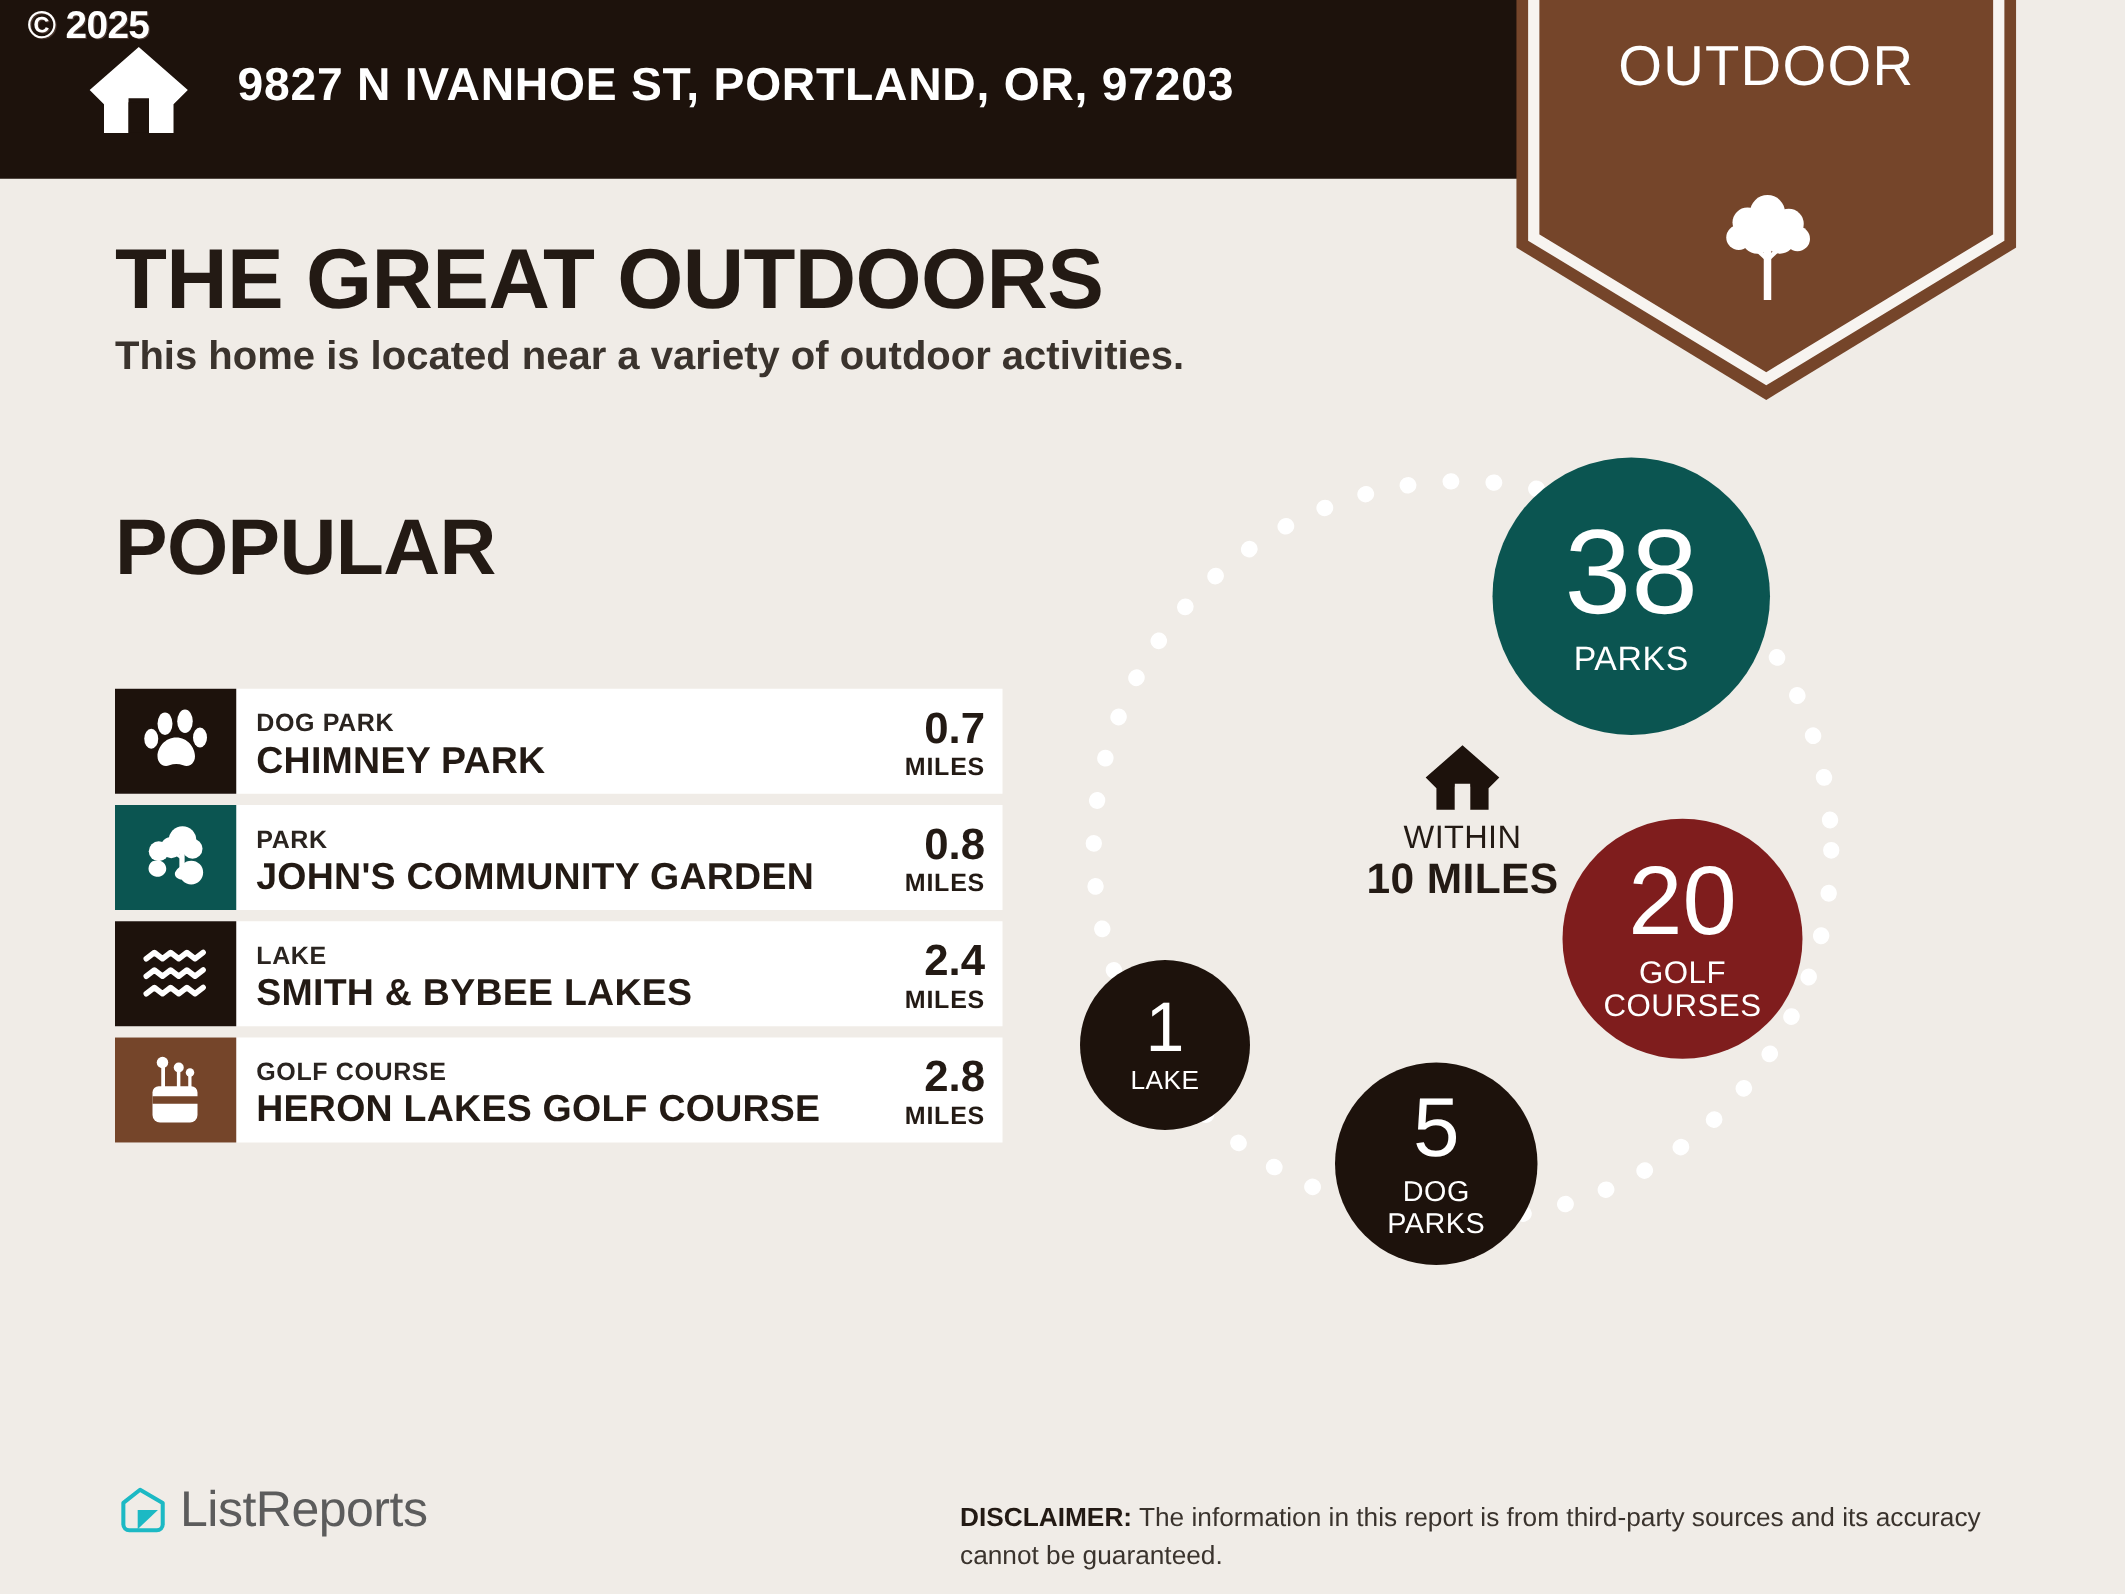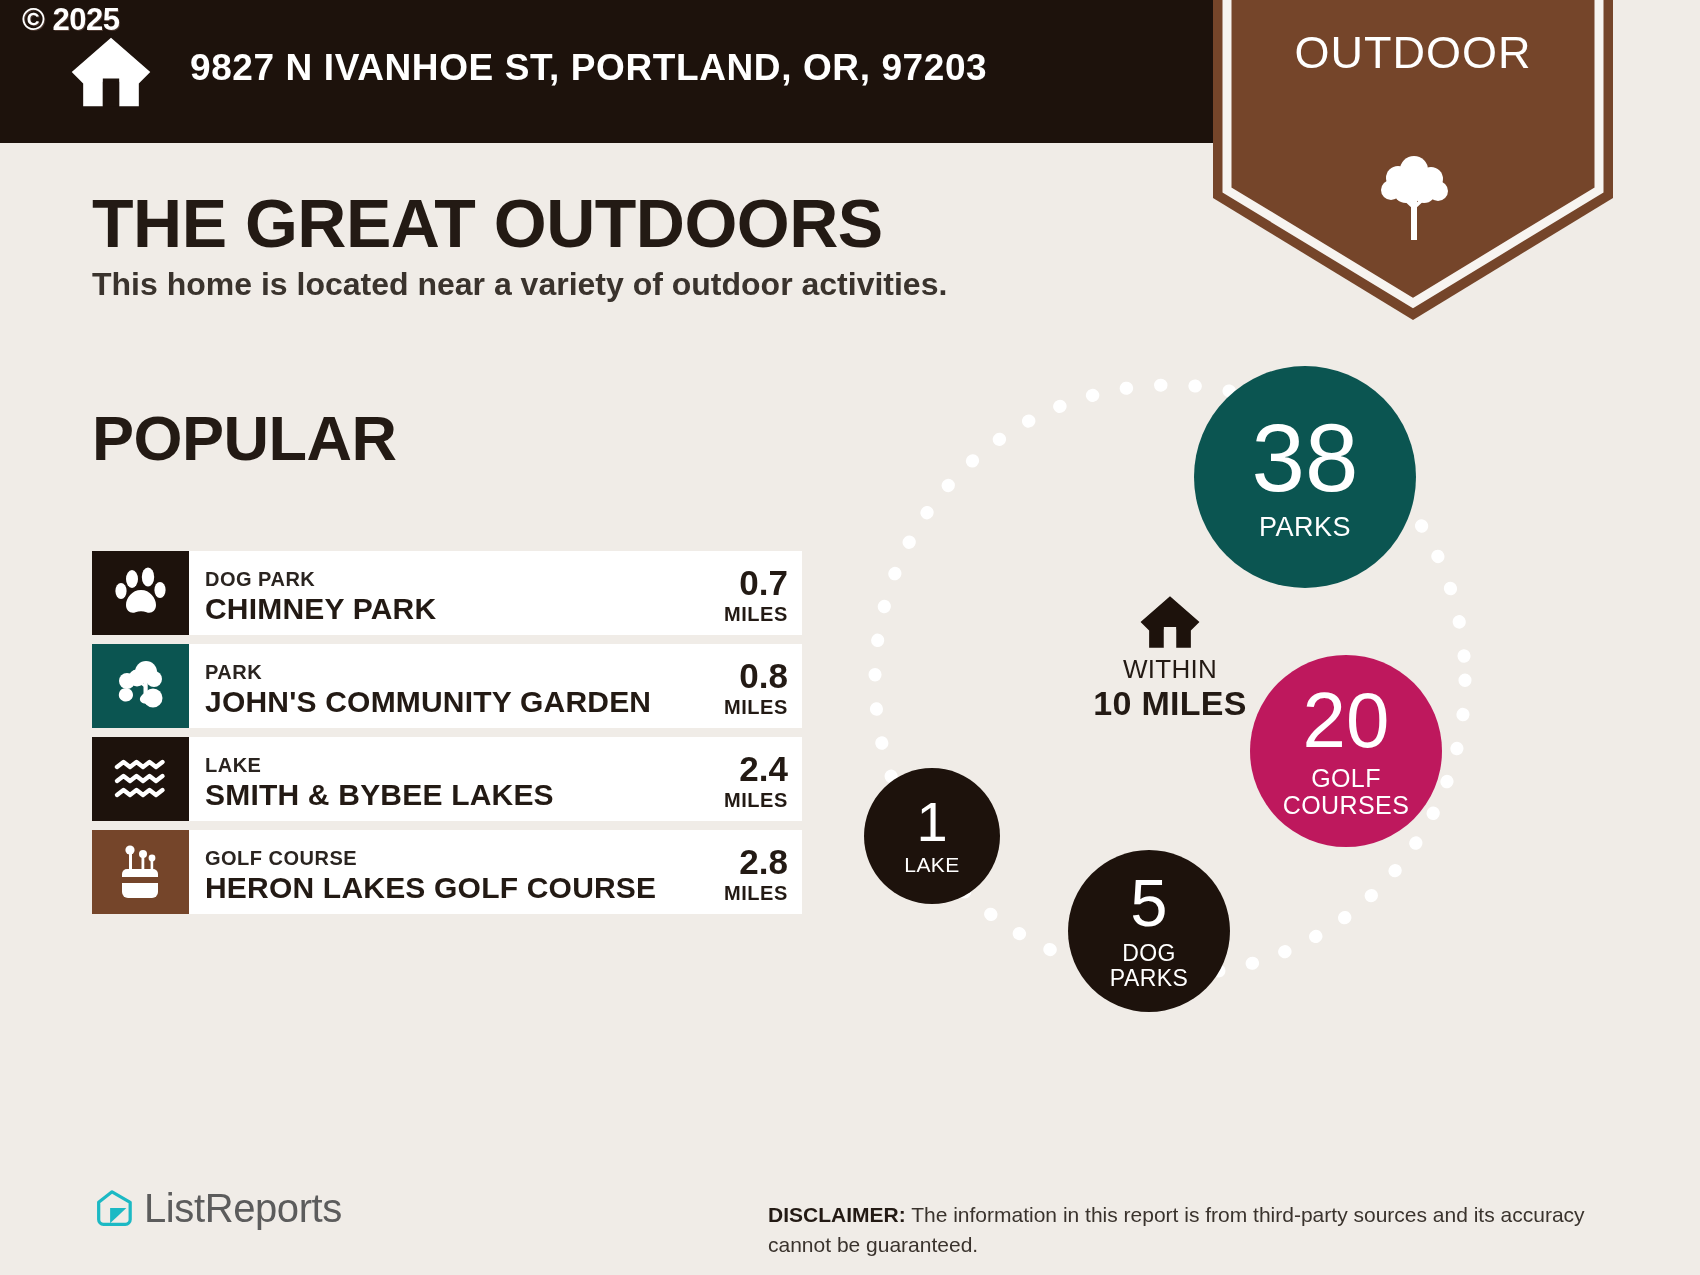--- a/index.html
+++ b/index.html
@@ -87,21 +87,21 @@
     display:flex;flex-direction:column;align-items:center;justify-content:center;
     color:#ffffff;text-align:center;line-height:1;
   }
   .circ .num{font-weight:400;line-height:0.95;}
   .circ .lbl{font-weight:400;line-height:1.08;}
 
   .c-parks{left:374px;top:36px;width:222px;height:222px;background:#0b5551;}
   .c-parks .num{font-size:96px;}
   .c-parks .lbl{font-size:27px;margin-top:10px;letter-spacing:0.5px;}
 
-  .c-golf{left:430px;top:325px;width:192px;height:192px;background:#be185d;}
+  .c-golf{left:430px;top:325px;width:192px;height:192px;background:#7f1d1d;}
   .c-golf .num{font-size:78px;}
   .c-golf .lbl{font-size:25px;margin-top:8px;letter-spacing:0.4px;}
 
   .c-dog{left:248px;top:520px;width:162px;height:162px;background:#1d120c;}
   .c-dog .num{font-size:67px;}
   .c-dog .lbl{font-size:23px;margin-top:7px;letter-spacing:0.4px;}
 
   .c-lake{left:44px;top:438px;width:136px;height:136px;background:#1d120c;}
   .c-lake .num{font-size:56px;}
   .c-lake .lbl{font-size:21px;margin-top:6px;letter-spacing:0.4px;}

